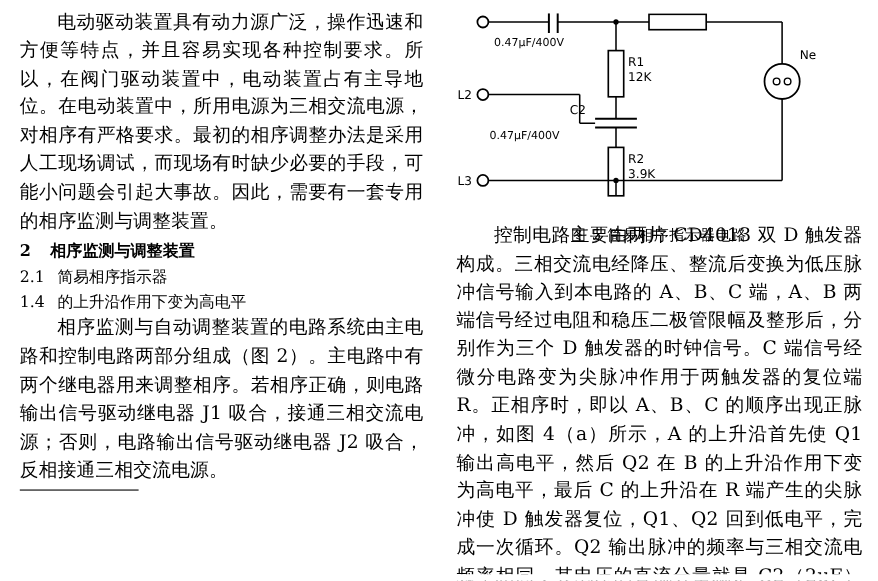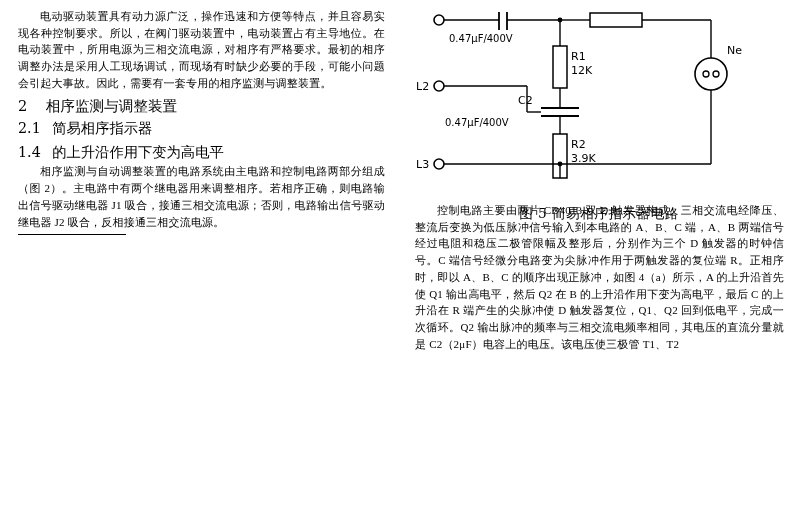--- a/index.html
+++ b/index.html
@@ -27,34 +27,33 @@
     width: 399px;
     height: 528px;
     padding: 8px 14px 4px 18px;
   }
   .col-right {
     padding-left: 16px;
     padding-right: 14px;
   }
   p {
     margin: 0;
-    font-size: 11px;
+    font-size: 17px;
     line-height: 1.52;
     text-align: justify;
     text-justify: inter-ideograph;
     letter-spacing: 0.2px;
-    font-family: Liberation Serif, serif;
   }
   p.indent {
     text-indent: 2em;
   }
   h2.sec {
     margin: 3px 0 1px 0;
     font-size: 14.6px;
-    font-weight: normal;
+    font-weight: bold;
     line-height: 1.5;
   }
   h3.subsec {
     margin: 2px 0 0 0;
     font-size: 14.3px;
     font-weight: normal;
     line-height: 1.5;
   }
   .sec-num {
     display: inline-block;

